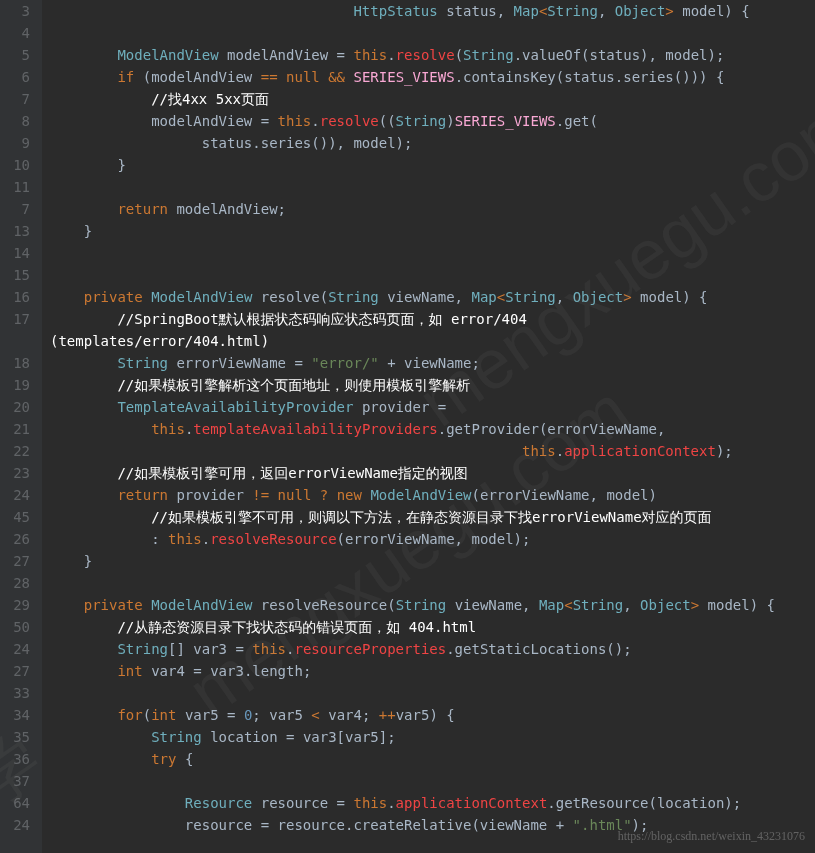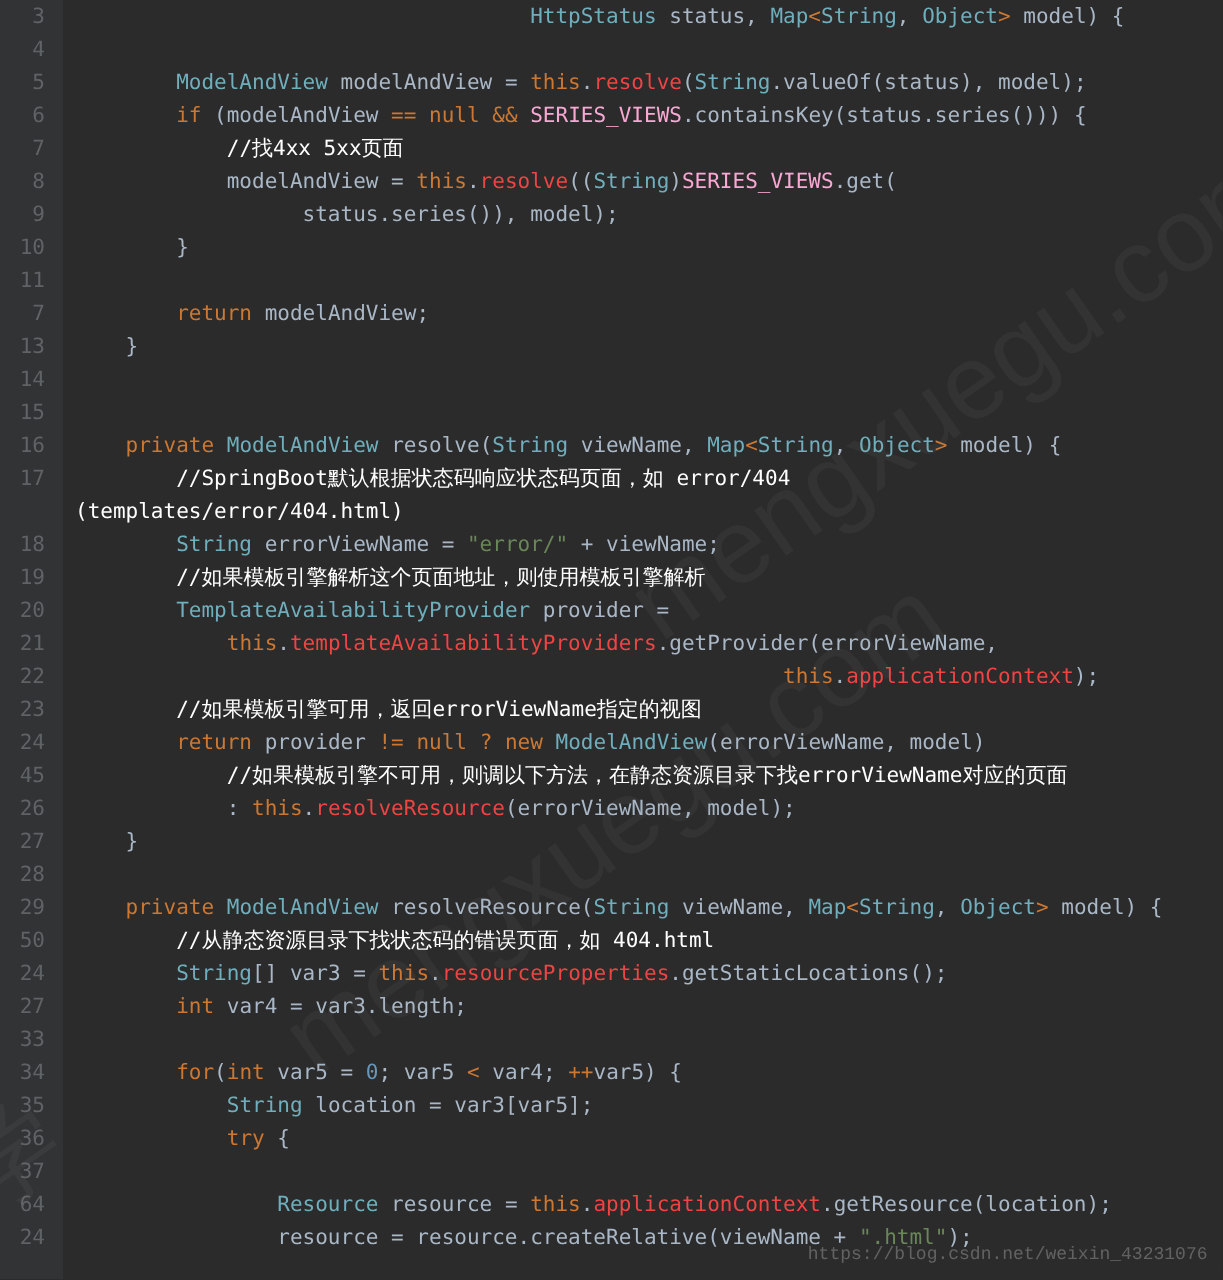--- a/index.html
+++ b/index.html
@@ -53,21 +53,21 @@
     }
     .wm1 { top: 250px; left: 380px; }
     .wm2 { top: 540px; left: 150px; }
     .wm3 { top: 760px; left: -30px; }
     .footer-mark {
       position: absolute;
       bottom: 6px;
       right: 10px;
       color: rgba(200,200,200,0.35);
       font-size: 12px;
-      font-family: Liberation Mono, monospace;
+      font-family: Liberation Serif, serif;
     }
   </style>
 </head>
 <body>
 
 <div class="editor">
   <div class="gutter" id="gutter">
       <div>3</div>
       <div>4</div>
       <div>5</div>

